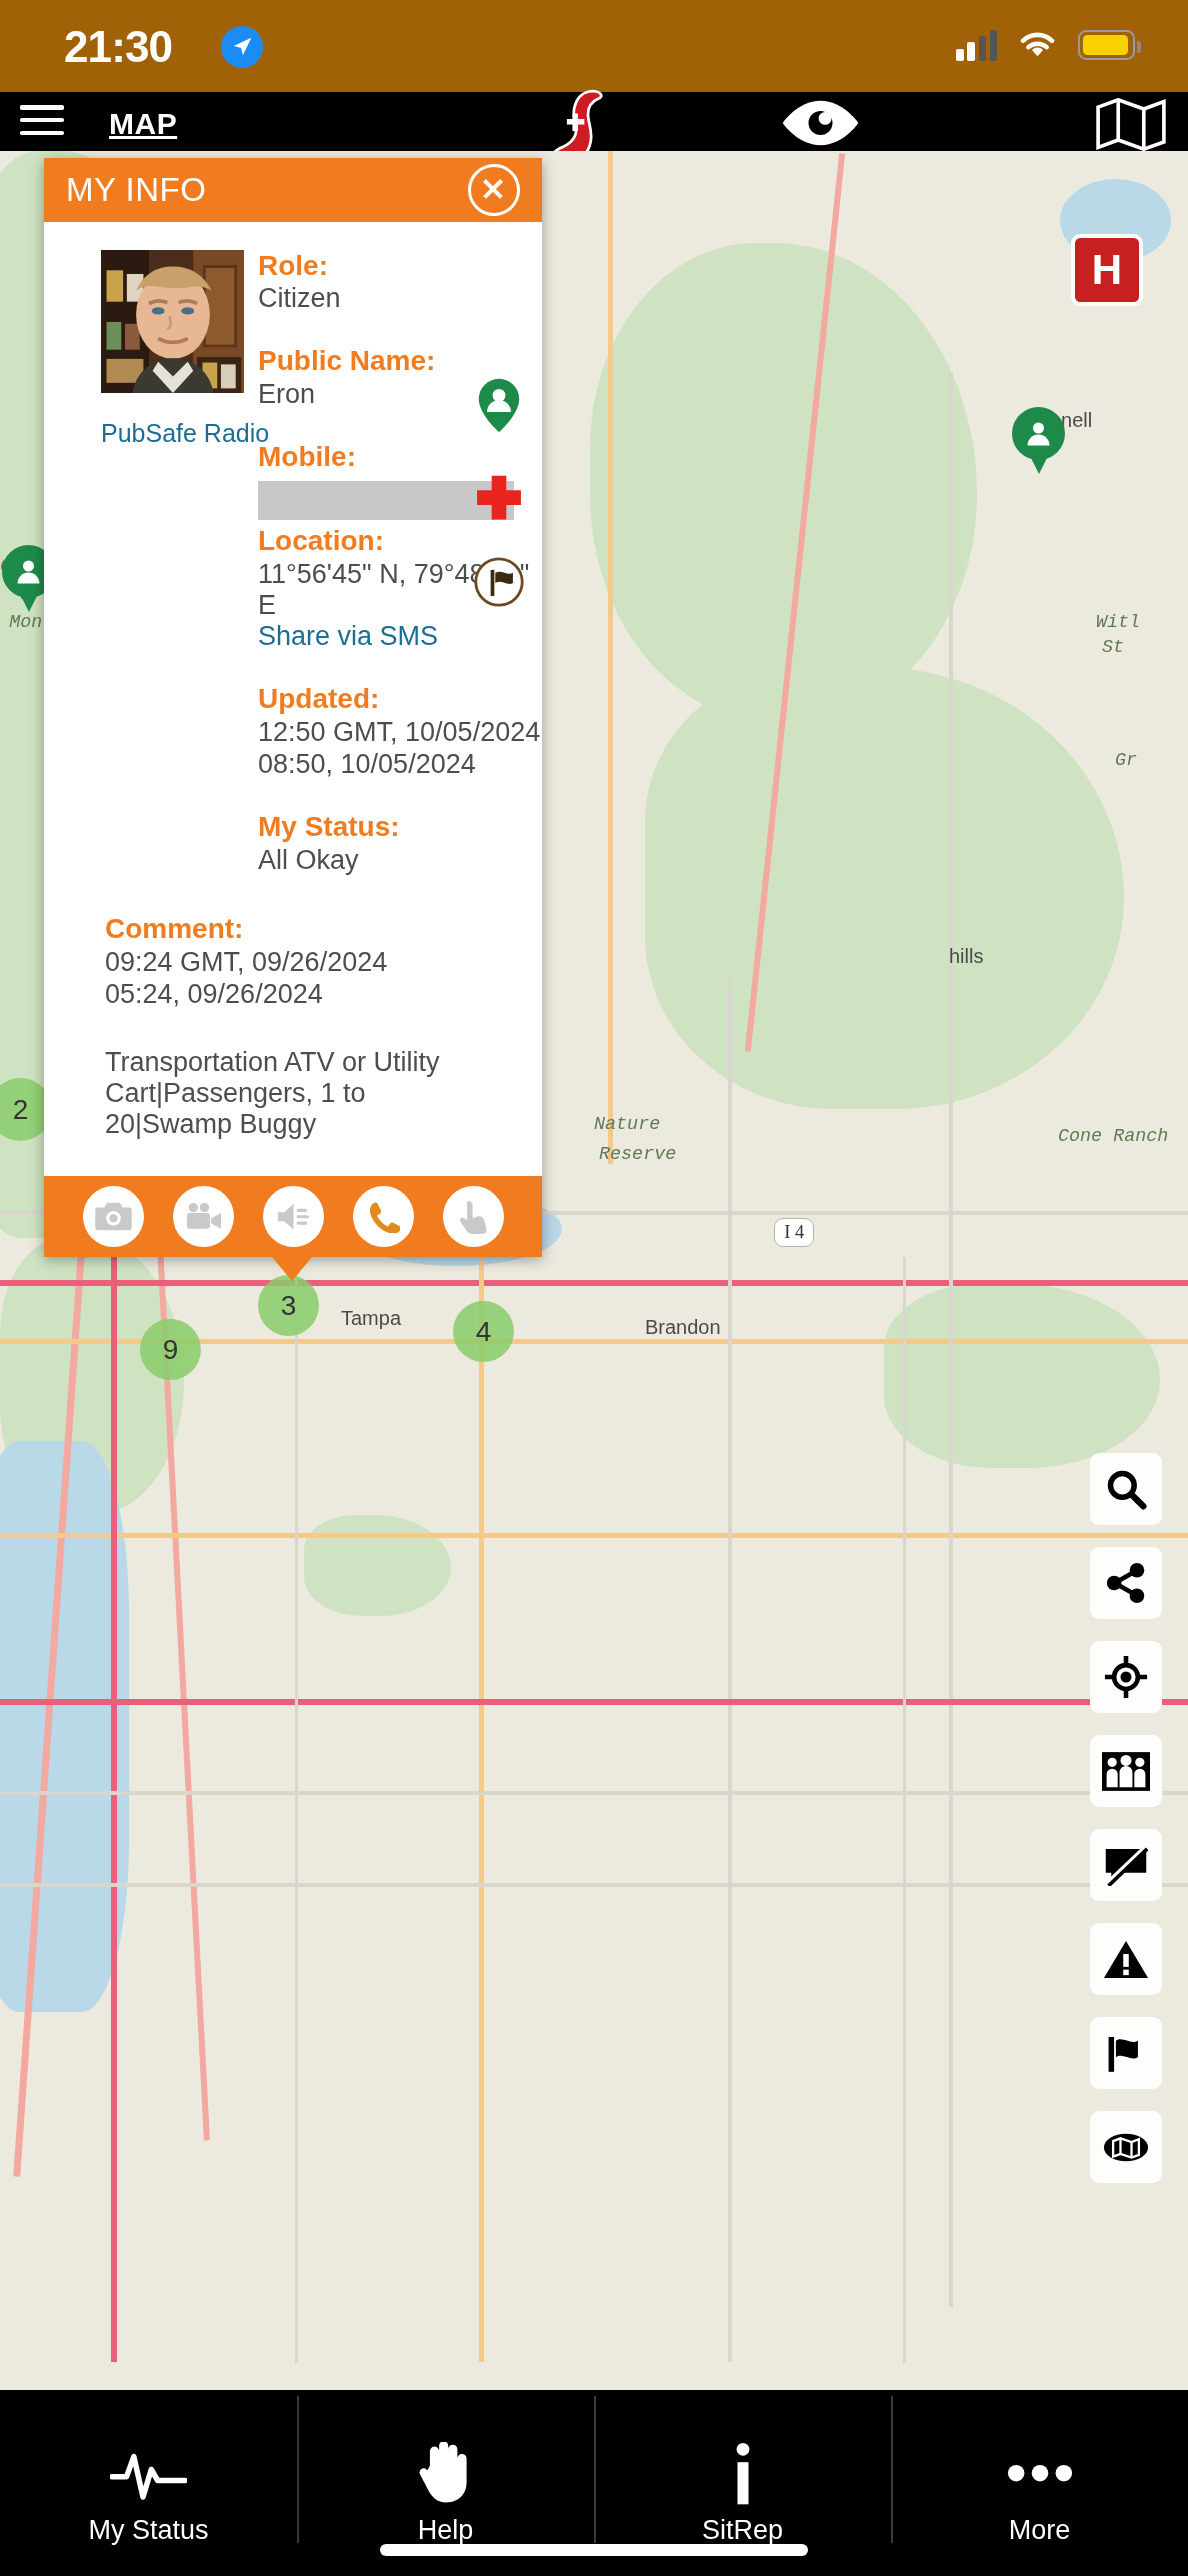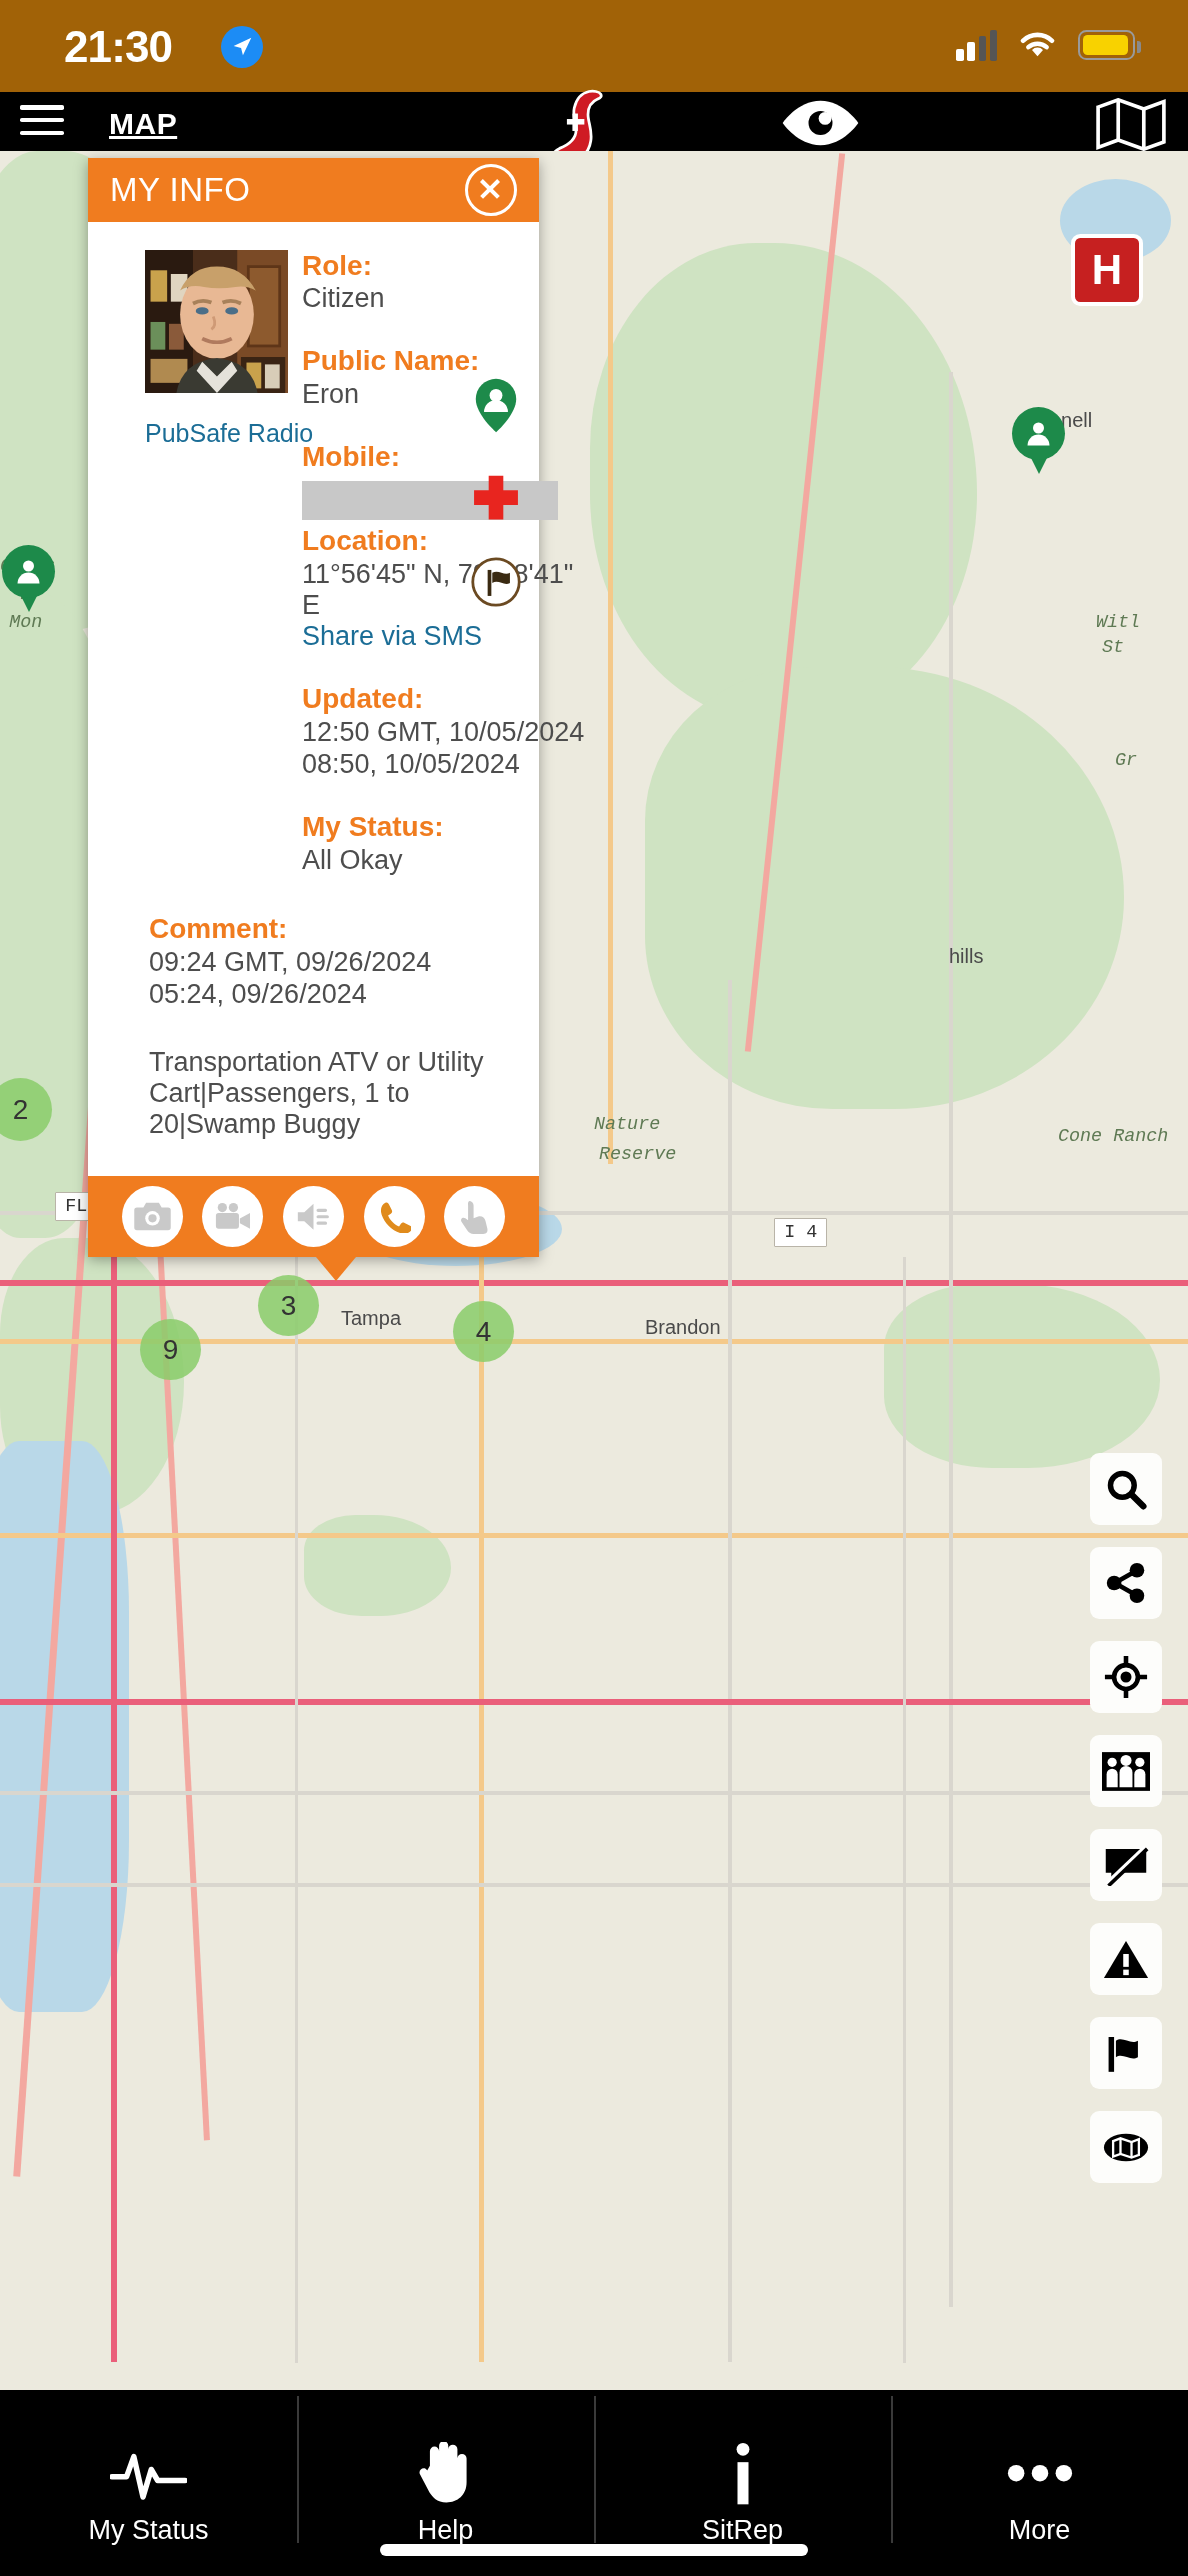--- a/index.html
+++ b/index.html
@@ -41,21 +41,21 @@
          background:#eceade; }
   .map-base { position:absolute; inset:0; }
   .green { position:absolute; background:#cfe3c2; border-radius:40% 60% 55% 45%; }
   .water { position:absolute; background:#b9d8e8; border-radius:50%; }
   .road { position:absolute; background:#f4c98a; }
   .road.major { background:#f3a8a0; }
   .road.toll { background:#ea5f7a; }
   .road.grey { background:#d9d6ce; }
   .maplabel { position:absolute; font-family:Liberation Mono, monospace; font-style:italic; font-size:18.4px; color:#5f7a54; white-space:nowrap; }
   .maplabel.town { font-family:"Liberation Sans",sans-serif; font-style:normal; color:#4a4a4a; font-size:20px; }
-  .hwy-shield { position:absolute; background:#fff; border:1.8px solid #b9b4a8; border-radius:1px; font-size:18.4px; color:#333; padding:2.8px 9.2px; font-family:Liberation Mono, monospace; }
+  .hwy-shield { position:absolute; background:#fff; border:1.8px solid #b9b4a8; border-radius:9px; font-size:18.4px; color:#333; padding:2.8px 9.2px; font-family:Liberation Serif, serif; }
 
   
   .pin { position:absolute; width:53px; height:68px; }
   .pin .head { position:absolute; left:0; top:0; width:53px; height:53px; border-radius:50%; background:#1d8a4a; }
   .pin .tail { position:absolute; left:14px; top:41px; width:0; height:0; border-left:13px solid transparent; border-right:13px solid transparent; border-top:26px solid #1d8a4a; }
   .pin .glyph { position:absolute; left:10px; top:10px; width:33px; height:33px; }
   .cluster { position:absolute; border-radius:50%; display:flex; align-items:center; justify-content:center;
              font-size:28px; color:#333; font-family:"Liberation Sans",sans-serif; }
   .cluster.yellow { background:rgba(247,213,60,0.85); }
   .cluster.green { background:rgba(137,204,106,0.85); }
@@ -64,22 +64,22 @@
   .selfpin { position:absolute; width:68px; height:87px; }
   .selfpin .head { position:absolute; left:0; top:0; width:68px; height:68px; border-radius:50%; background:#000; }
   .selfpin .tail { position:absolute; left:19.3px; top:53px; width:0; height:0; border-left:14.7px solid transparent; border-right:14.7px solid transparent; border-top:31px solid #000; }
   .selfpin .halo { position:absolute; left:-16.6px; top:7.4px; width:101px; height:101px; border-radius:50%; background:rgba(247,213,60,0.75); z-index:-1; }
 
   
   .rail { position:absolute; right:26px; top:1302px; display:flex; flex-direction:column; gap:22px; }
   .rail-btn { width:72px; height:72px; background:#fdfdfb; border-radius:9.2px; display:flex; align-items:center; justify-content:center; cursor:pointer; }
 
   
-  .panel { position:absolute; left:44px; top:158px; width:451px; background:#fff;
-           box-shadow:0 2.8px 13px rgba(0,0,0,0.35);margin-left:44px; }
+  .panel { position:absolute; left:44px; top:158px; width:498px; background:#fff;
+           box-shadow:0 2.8px 13px rgba(0,0,0,0.35); }
   .panel-head { height:64px; background:#f07c1f; display:flex; align-items:center; justify-content:space-between; padding:0 22px; }
   .panel-title { color:#fff; font-size:33px; letter-spacing:0.5px; }
   .close-btn { width:52px; height:52px; border:3.7px solid #fff; border-radius:50%; position:relative; cursor:pointer; }
   .close-btn::before, .close-btn::after { content:""; position:absolute; left:10px; top:20px; width:24px; height:3.7px; background:#fff; }
   .close-btn::before { transform:rotate(45deg); }
   .close-btn::after { transform:rotate(-45deg); }
 
   .panel-body { position:relative; padding:16.6px 0 0 0; }
   .avatar-col { position:absolute; left:57px; top:28px; width:143px; }
   .avatar { width:143px; height:143px; object-fit:cover; background:#5b3a22; position:relative; overflow:hidden; }

